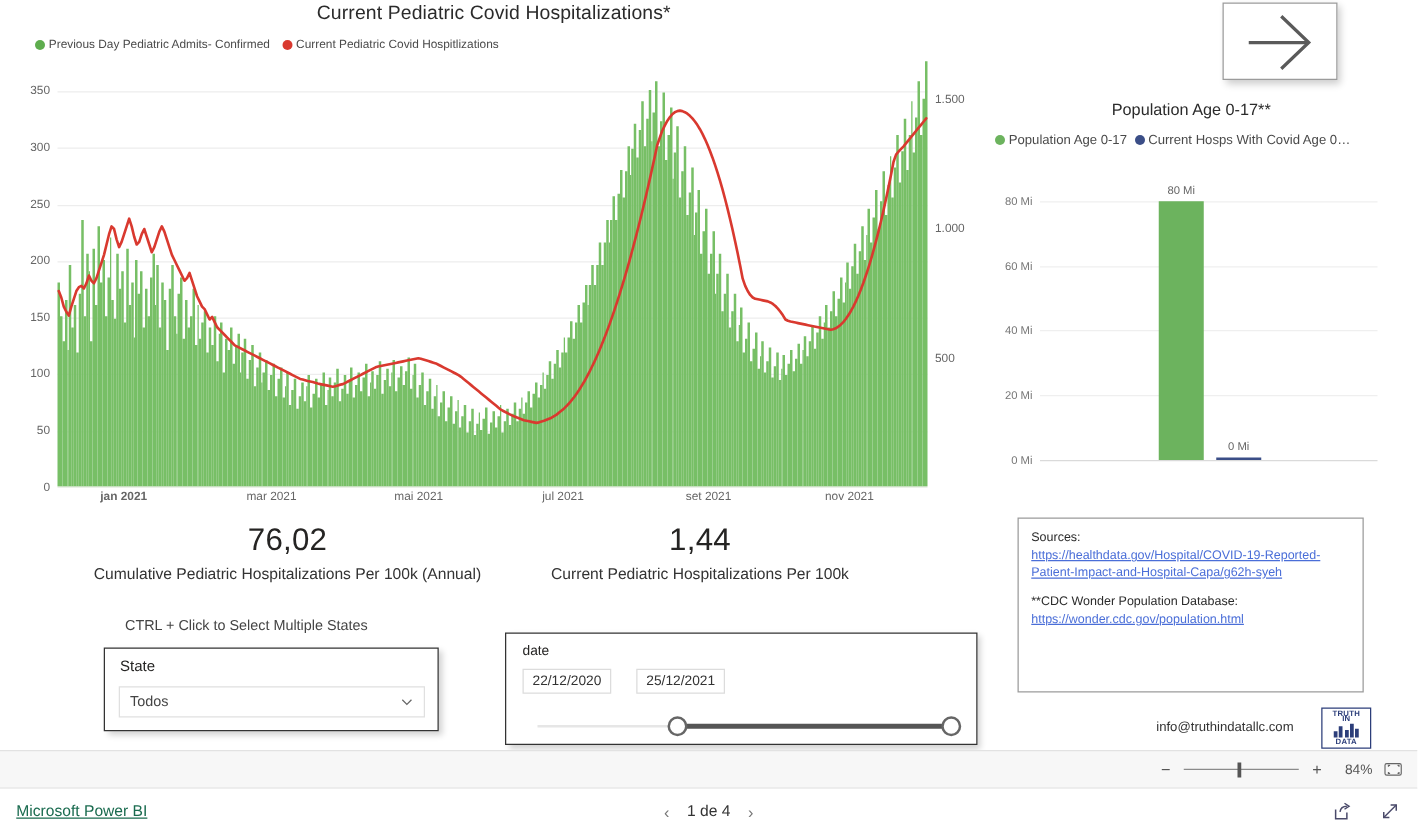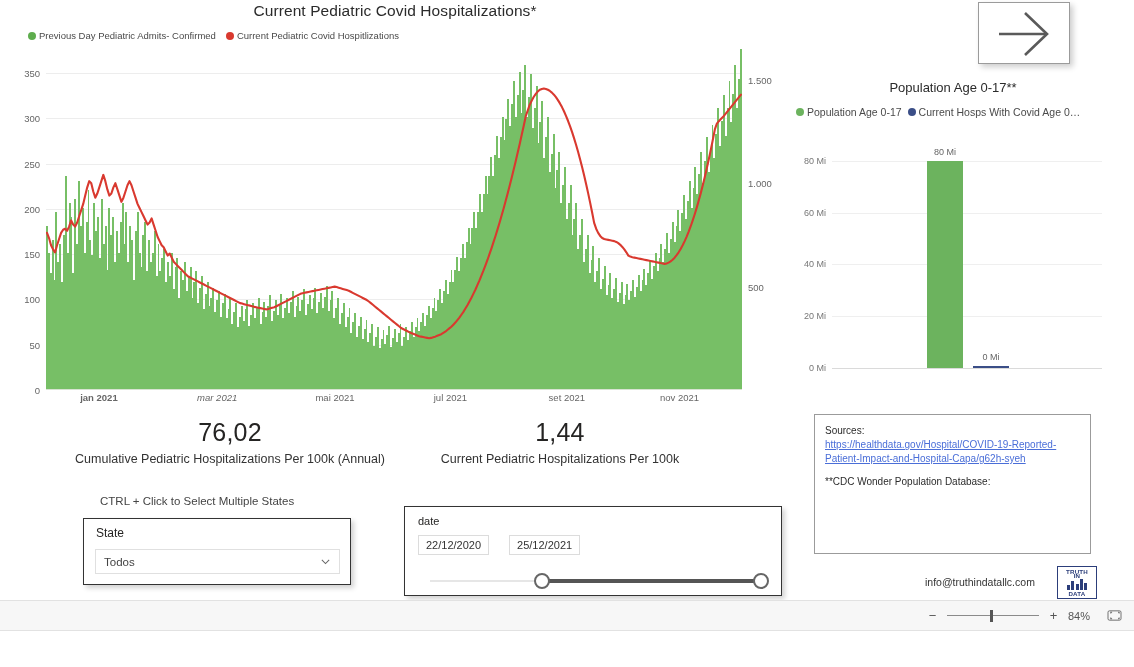--- a/index.html
+++ b/index.html
@@ -125,21 +125,21 @@
   
   .zoombar {
     position: absolute; left: 0; top: 600px; width: 1134px; height: 31px;
     background: #f7f7f7; border-top: 1px solid #e2e2e2; border-bottom: 1px solid #e2e2e2;
     display: flex; align-items: center; justify-content: flex-end; gap: 9px; padding-right: 12px;
   }
   .zm-minus, .zm-plus { font-size: 13px; color: #555; width: 11px; text-align: center; }
   .zm-track { position: relative; width: 92px; height: 12px; }
   .zm-line { position: absolute; left: 0; top: 5px; width: 100%; height: 1.5px; background: #8b8b8b; }
   .zm-thumb { position: absolute; left: 47%; top: 0; width: 3px; height: 12px; background: #555; }
-  .zm-pct { font-size: 11px; color: #555; min-width: 30px; }
+  .zm-pct { font-size: 11px; color: #555; min-width: 30px; text-align: right; }
   .zm-fit { width: 15px; height: 13px; }
 
   
   .statusbar {
     position: absolute; left: 0; top: 631px; width: 1134px; height: 36px;
     background: #fff; display: flex; align-items: center;
   }
   #pbi-link {
     position: absolute; left: 13px; font-size: 12.5px; color: #1a6b4f;
     text-decoration: underline; cursor: pointer;
@@ -569,21 +569,21 @@
         </div>
         <div class="y-right" id="y-right">
             <div class="ytick" style="top: 231.605px;">500</div>
             <div class="ytick" style="top: 128.21px;">1.000</div>
             <div class="ytick" style="top: 24.8148px;">1.500</div>
           </div>
       </div>
 
       <div class="x-axis" id="x-axis">
           <span class="xtick" style="left: 5.2%; font-weight: bold;">jan 2021</span>
-          <span class="xtick" style="left: 22%; font-style: italic;">mar 2021</span>
+          <span class="xtick" style="left: 22%;">mar 2021</span>
           <span class="xtick" style="left: 39%;">mai 2021</span>
           <span class="xtick" style="left: 56%;">jul 2021</span>
           <span class="xtick" style="left: 72.5%;">set 2021</span>
           <span class="xtick" style="left: 88.5%;">nov 2021</span>
         </div>
     </div>
 
     <div class="kpi" id="kpi-1">
       <div class="kpi-value">76,02</div>
       <div class="kpi-label">Cumulative Pediatric Hospitalizations Per 100k (Annual)</div>
@@ -656,20 +656,21 @@
           <div class="pop-dl" style="left: 133px; width: 52px; bottom: 6px;">0 Mi</div>
         </div>
     </div>
 
     <div id="sources">
       <div class="src-line">Sources:</div>
       <div class="src-link">https://healthdata.gov/Hospital/COVID-19-Reported-</div>
       <div class="src-link">Patient-Impact-and-Hospital-Capa/g62h-syeh</div>
       <div class="src-gap"></div>
       <div class="src-line">**CDC Wonder Population Database:</div>
+      <div class="src-link">https://wonder.cdc.gov/population.html</div>
     </div>
 
     <div id="contact">info@truthindatallc.com</div>
     <div id="logo">
       <span class="logo-t">TRUTH</span>
       <span class="logo-t" style="margin-top:-3px">IN</span>
       <span class="logo-bars">
         <i style="height:5px"></i>
           <i style="height:9px"></i>
           <i style="height:6px"></i>
@@ -687,13 +688,33 @@
       <span class="zm-thumb"></span>
     </span>
     <span class="zm-plus">+</span>
     <span class="zm-pct">84%</span>
     <svg class="zm-fit" viewBox="0 0 16 14">
       <rect x="1" y="2" width="14" height="10" rx="1.5" fill="none" stroke="#666" stroke-width="1"></rect>
       <path d="M4 4.8 L4 3.6 L5.4 3.6 M11.8 3.6 L13 3.6 L13 4.8 M13 9.2 L13 10.4 L11.8 10.4 M5.4 10.4 L4 10.4 L4 9.2" fill="none" stroke="#666" stroke-width="1.1"></path>
     </svg>
   </div>
 
+  <div class="statusbar">
+    <span id="pbi-link">Microsoft Power BI</span>
+    <span class="pager">
+      <span class="pg-arrow">‹</span>
+      <span class="pg-text">1 de 4</span>
+      <span class="pg-arrow">›</span>
+    </span>
+    <span class="sb-right">
+      <svg class="sb-ico" viewBox="0 0 16 16">
+        <path d="M2.5 6.5 L2.5 14 L11.5 14 L11.5 9" fill="none" stroke="#4a4a6a" stroke-width="1.2"></path>
+        <path d="M6 8.5 C6.5 5 9 4 11.5 4" fill="none" stroke="#4a4a6a" stroke-width="1.2"></path>
+        <polyline points="9.6,1.6 13.2,4 9.6,6.4" fill="none" stroke="#4a4a6a" stroke-width="1.2"></polyline>
+      </svg>
+      <svg class="sb-ico" viewBox="0 0 16 16">
+        <line x1="3" y1="13" x2="13" y2="3" stroke="#4a4a6a" stroke-width="1.2"></line>
+        <polyline points="8.5,3 13,3 13,7.5" fill="none" stroke="#4a4a6a" stroke-width="1.2"></polyline>
+        <polyline points="7.5,13 3,13 3,8.5" fill="none" stroke="#4a4a6a" stroke-width="1.2"></polyline>
+      </svg>
+    </span>
+  </div>
 </div>
 
 </body></html>

